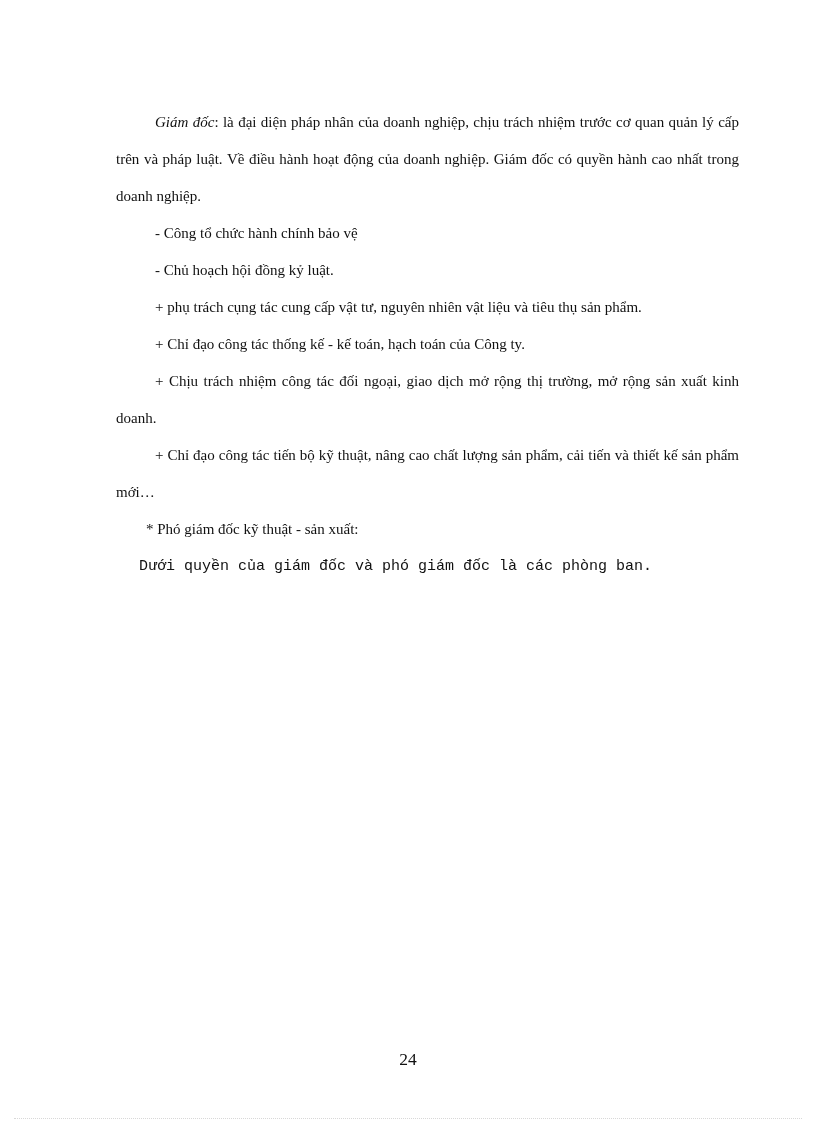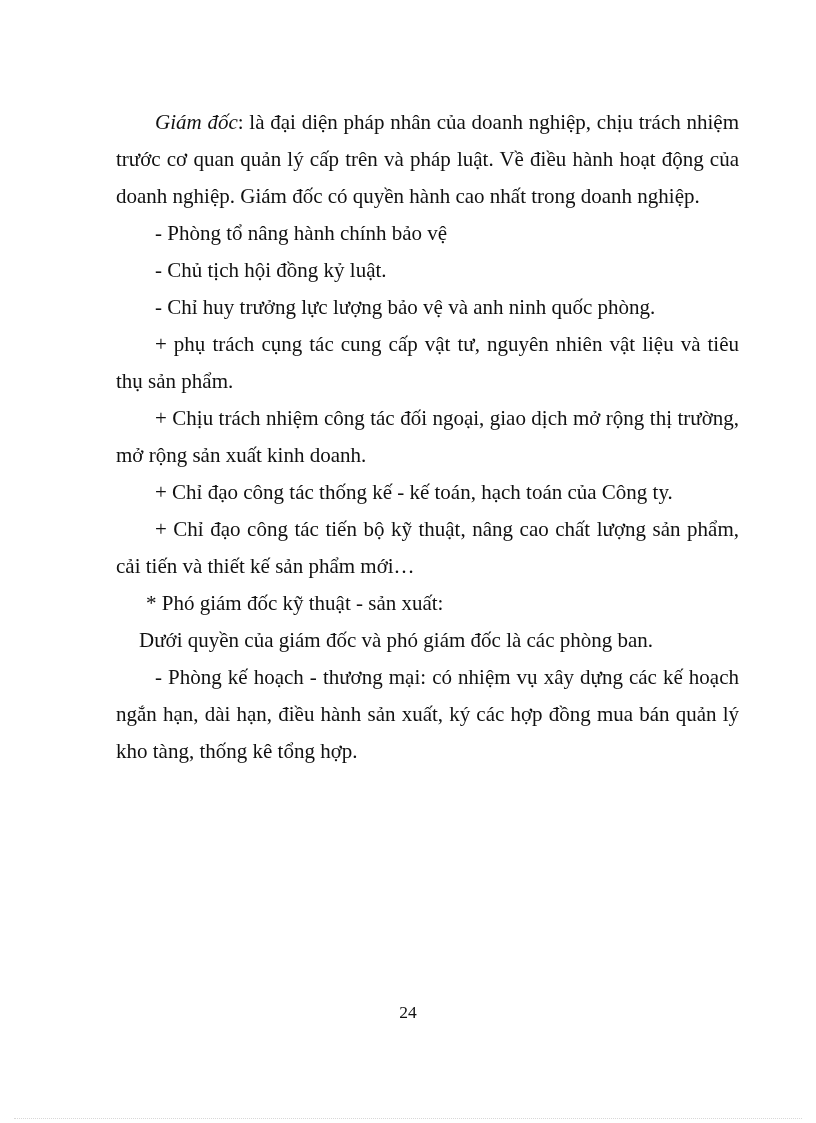--- a/index.html
+++ b/index.html
@@ -13,62 +13,60 @@
       position: relative;
       overflow: hidden;
       font-family: "Liberation Serif", "DejaVu Serif", serif;
       color: #111111;
     }
     .page-body {
       position: absolute;
       left: 116px;
       top: 104px;
       width: 623px;
-      font-size: 21px;
+      font-size: 15px;
       line-height: 37px;
     }
     .para {
       margin: 0;
       text-align: justify;
       text-align-last: left;
     }
     .indent-1 { text-indent: 39px; }
     .indent-2 { text-indent: 41px; }
     .indent-3 { text-indent: 30px; }
-    .indent-4 { text-indent: 23px; }
+    .indent-4 { text-indent: 23px; font-family: Liberation Mono, monospace; }
     .italic { font-style: italic; }
     .page-number {
       position: absolute;
       left: 0;
       width: 816px;
-      top: 1001px;
+      top: 1048px;
       text-align: center;
       font-size: 17.5px;
       line-height: 22px;
     }
     .page-edge {
       position: absolute;
       left: 14px;
       right: 14px;
       top: 1118px;
       border-top: 1px dotted #d8d8d8;
       height: 0;
     }
   </style>
 </head>
 <body>
 
 <div class="page-body">
   <p class="para indent-1"><span class="italic">Giám đốc</span><span>: là đại diện pháp nhân của doanh nghiệp, chịu trách nhiệm trước cơ quan quản lý cấp trên và pháp luật. Về điều hành hoạt động của doanh nghiệp. Giám đốc có quyền hành cao nhất trong doanh nghiệp.</span></p>
-  <p class="para indent-1">- Phòng tổ nâng hành chính bảo vệ</p>
-  <p class="para indent-1">- Chủ tịch hội đồng kỷ luật.</p>
-  <p class="para indent-1">- Chỉ huy trưởng lực lượng bảo vệ và anh ninh quốc phòng.</p>
+  <p class="para indent-1">- Công tổ chức hành chính bảo vệ</p>
+  <p class="para indent-1">- Chủ hoạch hội đồng kỷ luật.</p>
   <p class="para indent-1">+ phụ trách cụng tác cung cấp vật tư, nguyên nhiên vật liệu và tiêu thụ sản phẩm.</p>
+  <p class="para indent-1">+ Chỉ đạo công tác thống kế - kế toán, hạch toán của Công ty.</p>
   <p class="para indent-1">+ Chịu trách nhiệm công tác đối ngoại, giao dịch mở rộng thị trường, mở rộng sản xuất kinh doanh.</p>
-  <p class="para indent-1">+ Chỉ đạo công tác thống kế - kế toán, hạch toán của Công ty.</p>
   <p class="para indent-1">+ Chỉ đạo công tác tiến bộ kỹ thuật, nâng cao chất lượng sản phẩm, cải tiến và thiết kế sản phẩm mới…</p>
   <p class="para indent-3">* Phó giám đốc kỹ thuật - sản xuất:</p>
   <p class="para indent-4">Dưới quyền của giám đốc và phó giám đốc là các phòng ban.</p>
-  <p class="para indent-1">- Phòng kế hoạch - thương mại: có nhiệm vụ xây dựng các kế hoạch ngắn hạn, dài hạn, điều hành sản xuất, ký các hợp đồng mua bán quản lý kho tàng, thống kê tổng hợp.</p>
 </div>
 
 <div class="page-number">24</div>
 <div class="page-edge"></div>
 
 </body></html>

